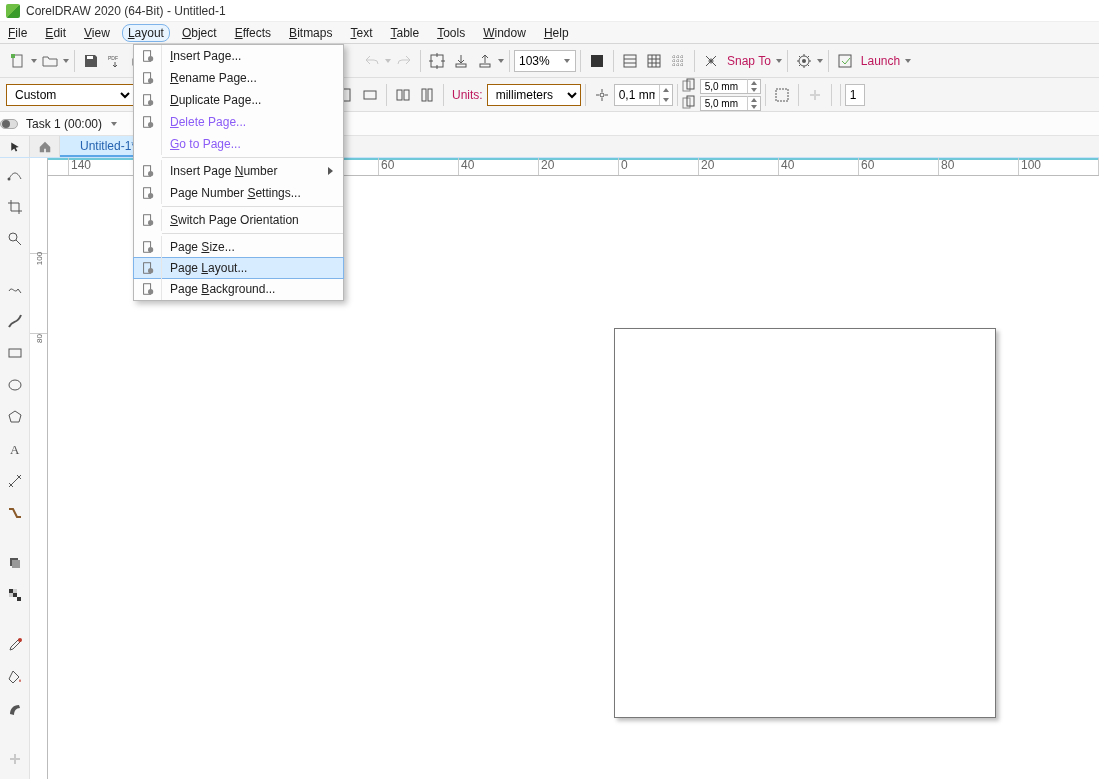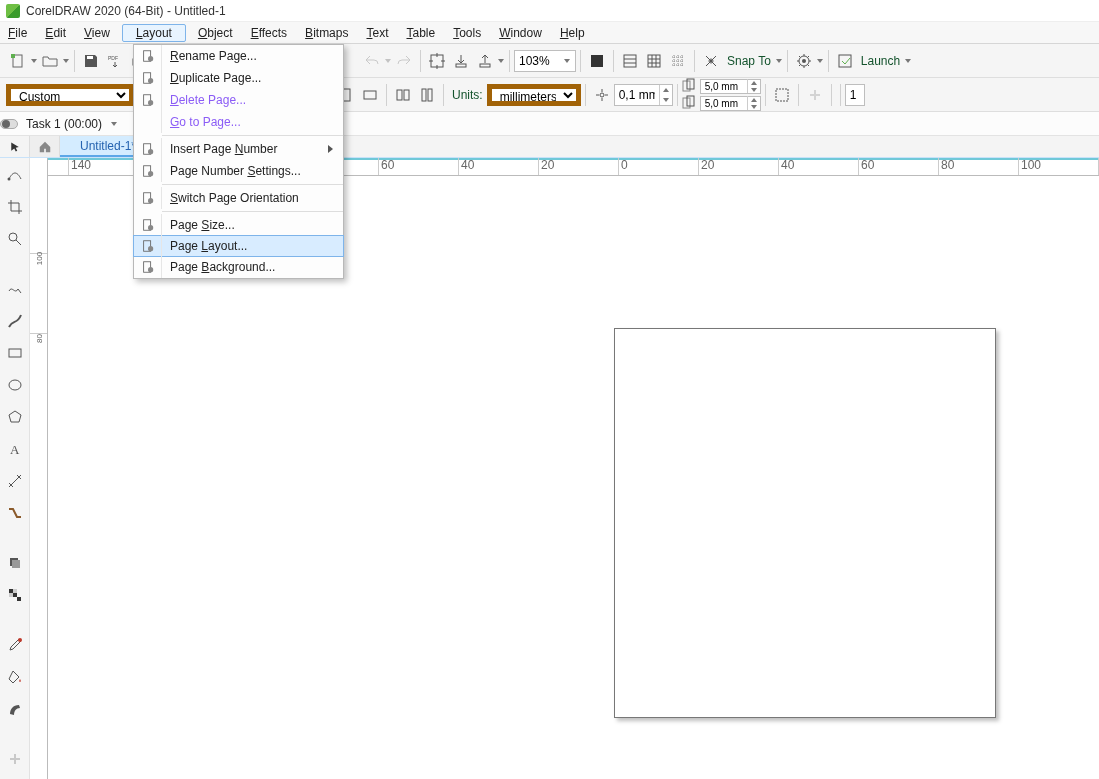--- a/index.html
+++ b/index.html
@@ -3,37 +3,37 @@
 <meta charset="utf-8">
 <style>
   * { box-sizing: border-box; margin: 0; padding: 0; }
   body { font-family: "Segoe UI", Tahoma, sans-serif; font-size: 12px; color: #222; background: #fff; width: 1099px; height: 779px; overflow: hidden; }
   .titlebar { height: 22px; display: flex; align-items: center; background: #fff; padding-left: 6px; gap: 6px; border-bottom: 1px solid #eee;}
   .logo { width: 14px; height: 14px; background: linear-gradient(135deg,#6fbf44 0 50%,#3a9b2b 50%); border-radius: 2px; }
   .title { font-size: 12px; color: #333; }
   .menubar { height: 22px; display: flex; align-items: center; padding: 0 8px; gap: 18px; border-bottom: 1px solid #d6d6d6; background: #f7f7f7;}
   .menu-item { cursor: default; }
   .menu-item u { text-decoration: underline; }
-  .menu-item.open { background: #e8f4ff; border: 1px solid #7eb4ea; padding: 1px 13px; border-radius: 2px; margin: -2px -6px;}
+  .menu-item.open { background: #e8f4ff; border: 1px solid #7eb4ea; padding: 1px 5px; border-radius: 8px; margin: -2px -6px;}
   .toolbar-row { height: 34px; display: flex; align-items: center; padding: 0 6px; gap: 0; border-bottom: 1px solid #dedede; background: #f5f5f5;}
   .tb-btn { width: 24px; height: 24px; display: flex; align-items: center; justify-content: center; color: #555; cursor: pointer; }
   .tb-btn svg { width: 16px; height: 16px; }
   .drop-arrow { width: 8px; height: 24px; display: flex; align-items: center; justify-content: center; }
   .drop-arrow::after { content: ""; border-left: 3px solid transparent; border-right: 3px solid transparent; border-top: 4px solid #777;}
   .sep { width: 1px; height: 22px; background: #d0d0d0; margin: 0 4px; }
   .combo { display: flex; align-items: center; border: 1px solid #bebebe; background: #fff; height: 22px; }
   .combo input { border: none; outline: none; width: 44px; padding: 0 4px; font-size: 12px; }
   .combo .select-arrow { width: 16px; height: 100%; display: flex; align-items: center; justify-content: center;}
   .combo .select-arrow::after { content: ""; border-left: 3px solid transparent; border-right: 3px solid transparent; border-top: 4px solid #777;}
   .spinner { display: flex; flex-direction: column; border-left: 1px solid #ccc;}
   .spinner div { width: 12px; height: 10px; display: flex; align-items: center; justify-content: center; }
   .spinner div::before { content:"";border-left:3px solid transparent;border-right:3px solid transparent;}
   .spinner div:first-child::before { border-bottom: 4px solid #777;}
   .spinner div:last-child::before { border-top: 4px solid #777;}
-  .label { color: #14532d; padding: 0 4px;}
+  .label { color: #be185d; padding: 0 4px;}
   .taskbar { height: 24px; display: flex; align-items: center; gap: 8px; padding: 0 0; border-bottom: 1px solid #e3e3e3; background: #fcfcfc;}
   .toggle { width: 18px; height: 10px; border-radius: 6px; background:#ddd; border:1px solid #aaa; position:relative;}
   .toggle::after { content:""; position:absolute; left:1px; top:0px; width:8px;height:8px;border-radius:50%;background:#666;}
   .tabstrip { height: 22px; display:flex; align-items:stretch; border-bottom: 1px solid #c8e2f9; background:#f4f4f4;}
   .home-tab { width: 30px; display:flex;align-items:center;justify-content:center;background:#eee;border-right:1px solid #ddd;}
   .doc-tab { padding: 0 20px; display:flex;align-items:center;font-size:12px;color:#2563b0;background:#d4ecff;border-bottom:2px solid #5ca6e8;}
   .workspace { position: absolute; top: 158px; left: 0; right: 0; bottom: 0; display: flex;}
   .toolbox { width: 30px; background:#f5f5f5;border-right:1px solid #e2e2e2;display:flex;flex-direction:column;align-items:center;gap:10px;padding-top:6px;}
   .tool { width:22px;height:22px;display:flex;align-items:center;justify-content:center;color:#555;}
   .tool svg { width:16px;height:16px;}
@@ -48,21 +48,21 @@
   
   .dropdown { position:absolute; left:133px; top:44px; width:211px; background:#fdfdfd;border:1px solid #b8b8b8;box-shadow:3px 3px 6px rgba(0,0,0,0.25);z-index:100;}
   .dropdown .row { height:22px;display:flex;align-items:center;gap:8px;padding:0 6px 0 0;}
   .dropdown .icon-col { width:28px;display:flex;align-items:center;justify-content:center;border-right:1px solid #e6e6e6;align-self:stretch;}
   .dropdown .row.highlight { background:#d8ecff;border:1px solid #7eb4ea;margin:-1px;}
   .dropdown .row.disabled { color:#8b5cf6;}
   .dropdown hr { border:none;border-top:1px solid #ddd;margin:2px 0 2px 28px;}
   .dropdown .arrow-r { margin-left:auto; margin-right:4px;}
   .dropdown .arrow-r::after{content:"";border-top:4px solid transparent;border-bottom:4px solid transparent;border-left:5px solid #555;display:inline-block;}
   .dropdown .icon-col svg { width:14px;height:14px;}
-  select.ns { border:5px solid #a16207;height:22px;font-size:12px;padding:0 4px;background:#fff;}
+  select.ns { border:1px solid #a16207;height:22px;font-size:12px;padding:0 4px;background:#fff;}
 </style>
 </head>
 <body>
 
 <div class="titlebar">
   <div class="logo"></div>
   <div class="title">CorelDRAW 2020 (64-Bit) - Untitled-1</div>
 </div>
 
 <div class="menubar" id="menubar">
@@ -444,20 +444,29 @@
 </div>
 
 <div class="dropdown" id="dropdown">
     <div class="row">
       <div class="icon-col">
         <svg viewBox="0 0 16 16">
           <rect x="3" y="2" width="8" height="12" fill="none" stroke="#666"></rect>
           <circle cx="11" cy="11" r="3" fill="#888"></circle>
         </svg>
       </div>
+      <span><u>I</u>nsert Page...</span>
+    </div>
+    <div class="row">
+      <div class="icon-col">
+        <svg viewBox="0 0 16 16">
+          <rect x="3" y="2" width="8" height="12" fill="none" stroke="#666"></rect>
+          <circle cx="11" cy="11" r="3" fill="#888"></circle>
+        </svg>
+      </div>
       <span><u>R</u>ename Page...</span>
     </div>
     <div class="row">
       <div class="icon-col">
         <svg viewBox="0 0 16 16">
           <rect x="3" y="2" width="8" height="12" fill="none" stroke="#666"></rect>
           <circle cx="11" cy="11" r="3" fill="#888"></circle>
         </svg>
       </div>
       <span><u>D</u>uplicate Page...</span>

